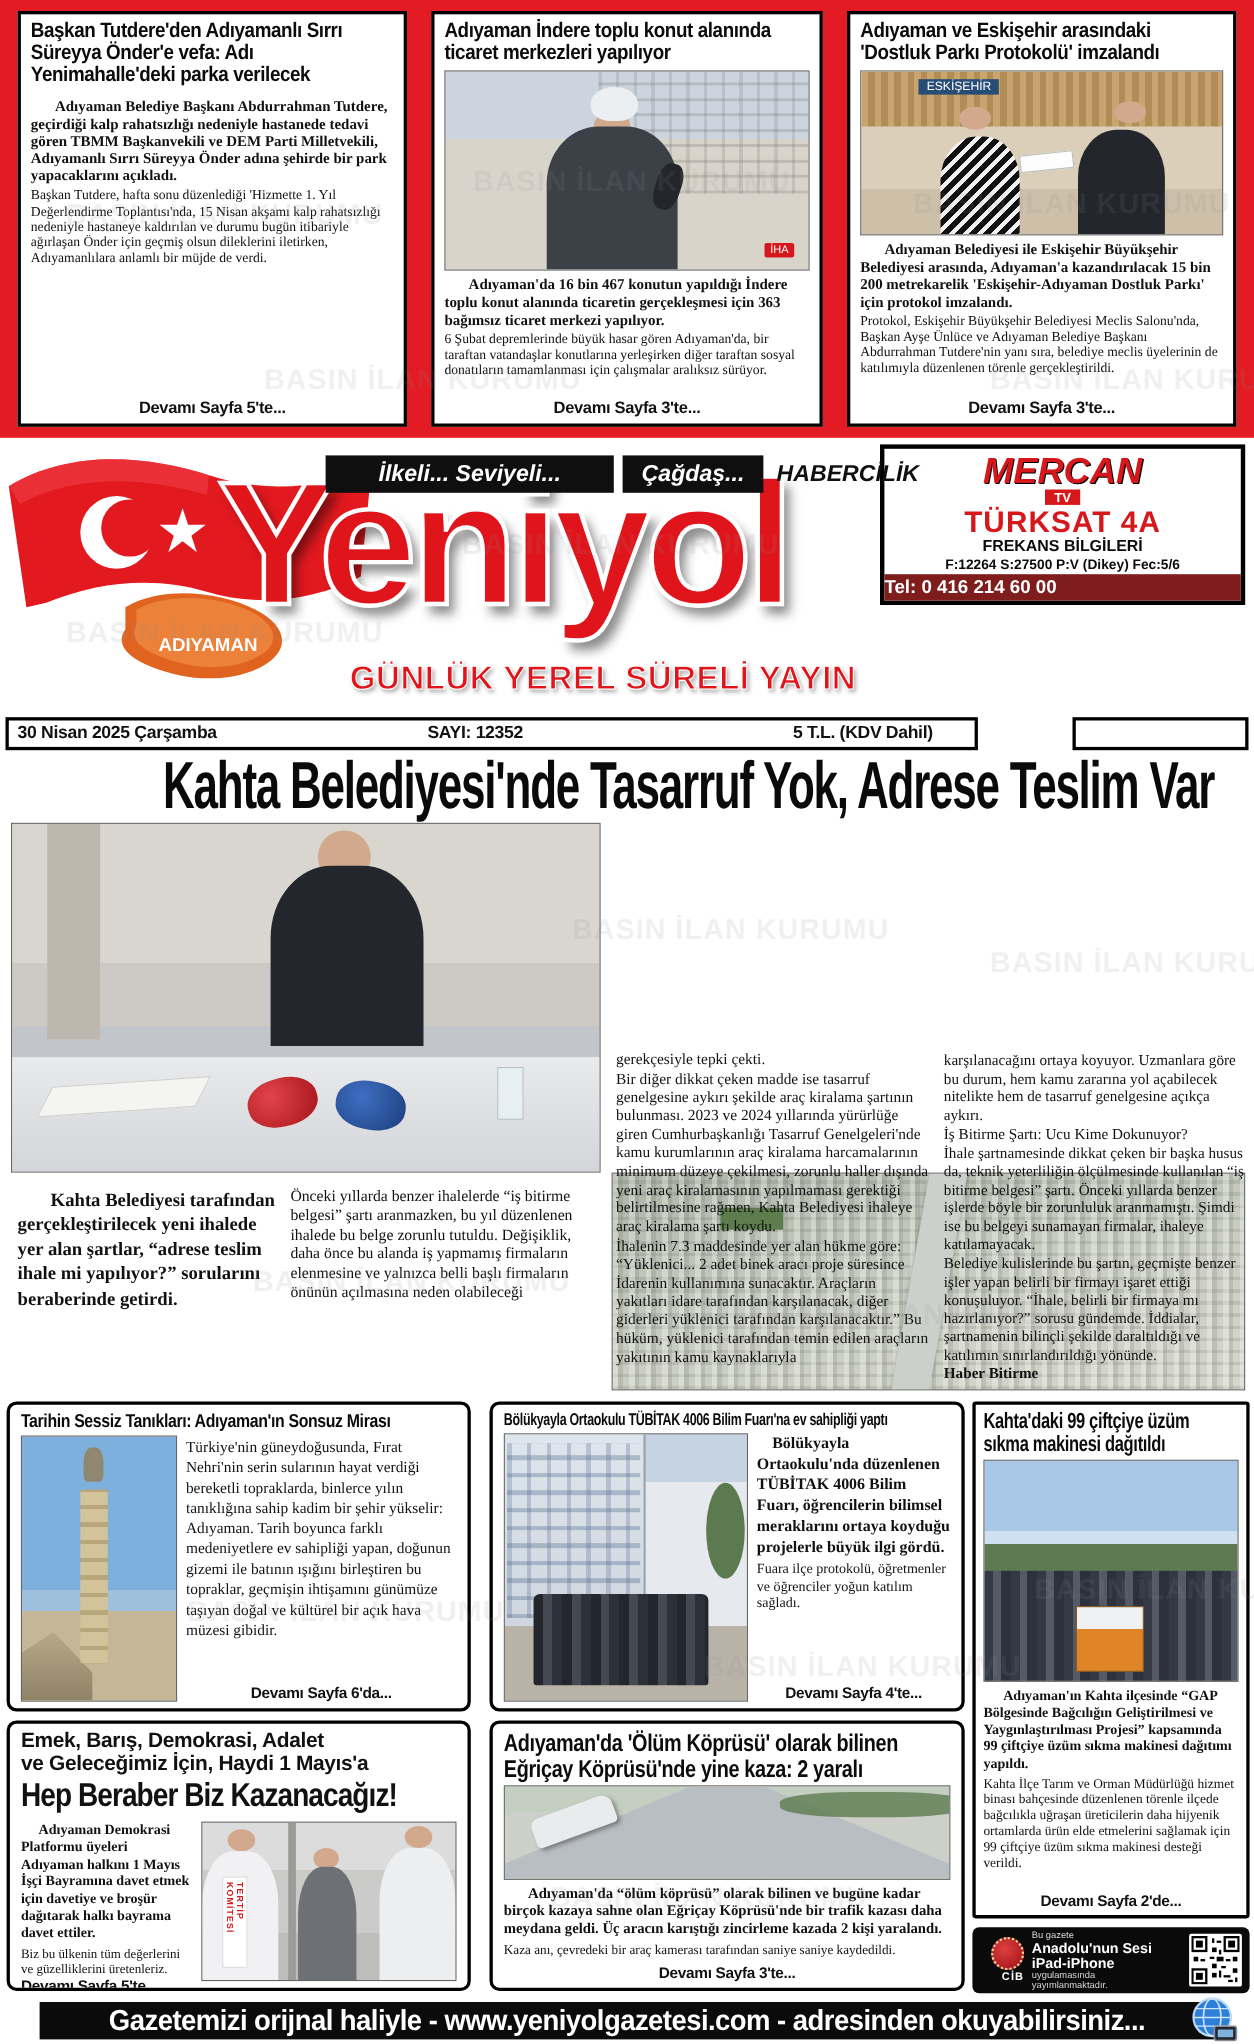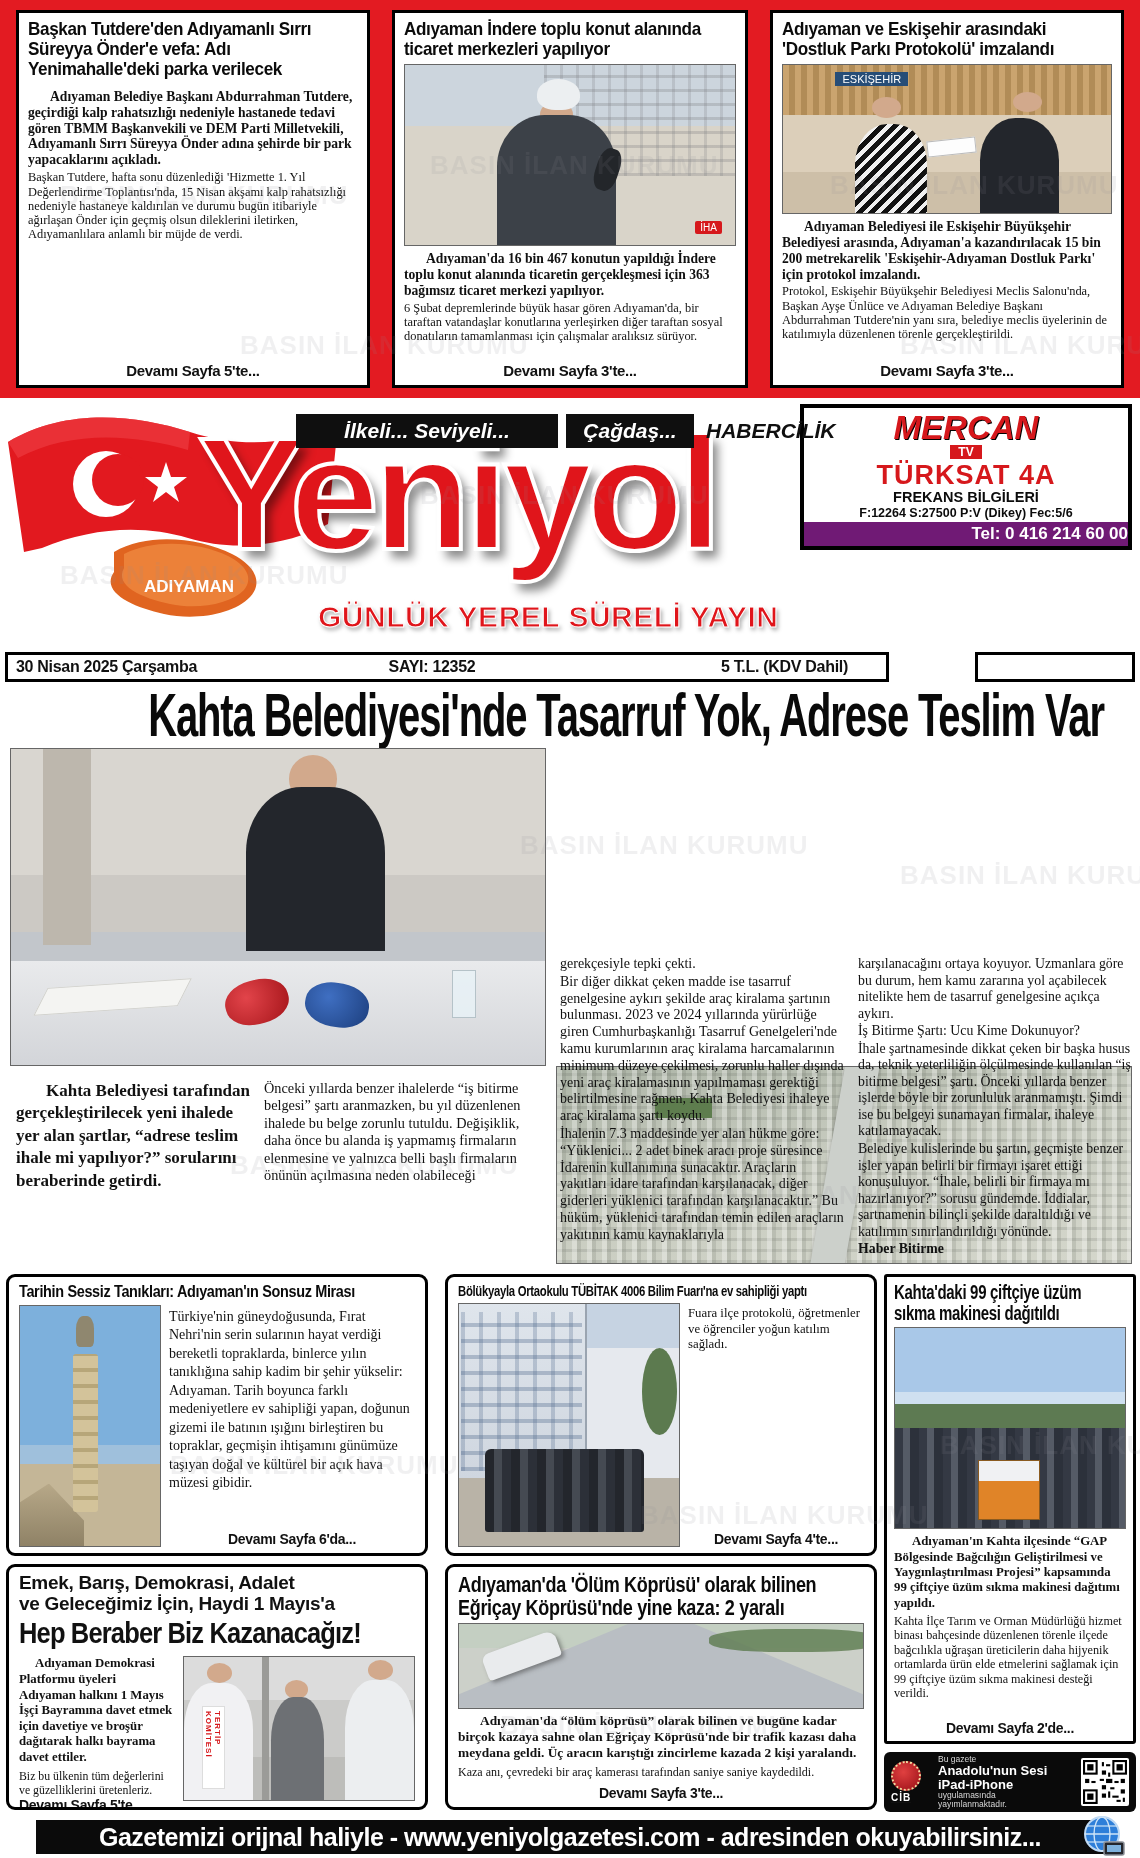--- a/index.html
+++ b/index.html
@@ -28,21 +28,21 @@
   #flag{left:-6px;top:402px;z-index:2;}
   #logo{left:198px;top:414px;font-size:160px;font-weight:800;line-height:1;color:#e0151b;letter-spacing:-6px;z-index:3;
         -webkit-text-stroke:4px #fff;text-shadow:7px 9px 10px rgba(0,0,0,.45);}
   #sublogo{left:318px;top:600px;font-size:30px;font-weight:800;color:#e0151b;-webkit-text-stroke:1px #fff;letter-spacing:.5px;z-index:4;text-shadow:2px 3px 4px rgba(0,0,0,.35);}
   #mercan{left:800px;top:404px;width:332px;height:146px;border:4px solid #000;background:#fff;display:flex;flex-direction:column;align-items:center;z-index:4;}
   .mname{font-size:33px;font-weight:800;font-style:italic;color:#d6181c;line-height:1;margin-top:3px;text-shadow:1px 1px 0 #000;}
   .mtv{background:#d6181c;color:#fff;font-weight:800;font-size:12px;padding:0 8px;line-height:1.2;margin-top:1px;}
   .msat{font-size:27px;font-weight:800;color:#d6181c;letter-spacing:1px;line-height:1.05;margin-top:2px;}
   .mfreqt{font-size:14.5px;font-weight:800;color:#0b0b0b;line-height:1.1;}
   .mfreq{font-size:12.5px;font-weight:700;color:#0b0b0b;line-height:1.2;}
-  .mtel{margin-top:auto;width:100%;background:#701a75;color:#fff;font-weight:800;font-size:17px;text-align:right;padding:2px 0;}
+  .mtel{margin-top:auto;width:100%;background:#7f1d1d;color:#fff;font-weight:800;font-size:17px;text-align:left;padding:2px 0;}
 
   
   #daterow{left:5px;top:652px;width:884px;height:30px;border:3px solid #000;background:#fff;display:flex;align-items:center;padding:0 12px 0 8px;z-index:4;}
   #daterow span{font-weight:800;font-size:16px;letter-spacing:-0.3px;}
   #d-date{flex:1;text-align:left;} #d-issue{flex:1;text-align:center;} #d-price{flex:1;text-align:right;padding-right:26px;}
   #sidebox{left:975px;top:652px;width:160px;height:30px;border:3px solid #000;background:#fff;}
 
   
   #mainhl{left:0;top:684px;width:1140px;text-align:center;font-weight:800;font-size:54px;line-height:1;letter-spacing:-1.5px;white-space:nowrap;transform:scaleX(.74) scaleY(1.12);transform-origin:50% 0;color:#0a0a0a;}
 
@@ -86,21 +86,21 @@
   #b3 .bbody{font-size:12.8px;}
   #ph-road{width:100%;height:86px;flex:none;margin-top:3px;}
   #b4 .bintro{font-size:13.4px;line-height:1.22;margin-top:4px;text-indent:22px;}
   #b4 .bbody{font-size:12px;}
   #ph-crowd{width:100%;height:202px;flex:none;margin-top:3px;}
   #b5 .bintro{font-size:12.8px;line-height:1.2;margin-top:5px;text-indent:18px;}
   #b5 .bbody{font-size:12.2px;line-height:1.18;}
 
   
   #cib{left:884px;top:1752px;width:252px;height:60px;background:#0a0a0a;border-radius:6px;display:flex;align-items:center;gap:7px;padding:5px 7px;z-index:4;}
-  .cib-logo{width:40px;flex:none;display:flex;flex-direction:column;align-items:flex-start;text-decoration:underline;}
+  .cib-logo{width:40px;flex:none;display:flex;flex-direction:column;align-items:flex-end;text-decoration:underline;}
   .cib-circle{width:30px;height:30px;border-radius:50%;background:radial-gradient(circle at 40% 35%,#e04040,#9c1118);border:2px dotted #f3d9a0;}
   .cib-name{color:#fff;font-weight:800;font-size:10px;letter-spacing:1px;margin-top:1px;}
   .cib-text{flex:1;color:#fff;line-height:1.05;min-width:0;}
   .cib-s{font-size:8.5px;color:#d8d8d8;}
   .cib-b{font-size:13px;font-weight:800;}
   .qr{flex:none;background:#fff;padding:2px;border-radius:2px;}
 
   
   #footer{left:36px;top:1820px;width:1068px;height:34px;background:#0b0b0b;color:#fff;display:flex;align-items:center;justify-content:center;z-index:4;}
   #footer span{font-weight:800;font-size:25px;letter-spacing:-0.5px;transform:scaleY(1.05);white-space:nowrap;}
@@ -331,20 +331,21 @@
 <article class="bbox" id="b3">
   <h3 class="bhl">Bölükyayla Ortaokulu TÜBİTAK 4006 Bilim Fuarı'na ev sahipliği yaptı</h3>
   <div class="brow">
     <div id="ph-school">
       <div class="bld"></div>
       <div class="bldwin"></div>
       <div class="tree"></div>
       <div class="students"></div>
     </div>
     <div class="btxt">
+      <p class="bintro">Bölükyayla Ortaokulu'nda düzenlenen TÜBİTAK 4006 Bilim Fuarı, öğrencilerin bilimsel meraklarını ortaya koyduğu projelerle büyük ilgi gördü.</p>
       <p class="bbody">Fuara ilçe protokolü, öğretmenler ve öğrenciler yoğun katılım sağladı.</p>
       <div class="bmore">Devamı Sayfa 4'te...</div>
     </div>
   </div>
 </article>
 
 <article class="bbox" id="b4">
   <h3 class="bhl">Adıyaman'da 'Ölüm Köprüsü' olarak bilinen</h3>
   <h3 class="bhl">Eğriçay Köprüsü'nde yine kaza: 2 yaralı</h3>
   <div id="ph-road">

